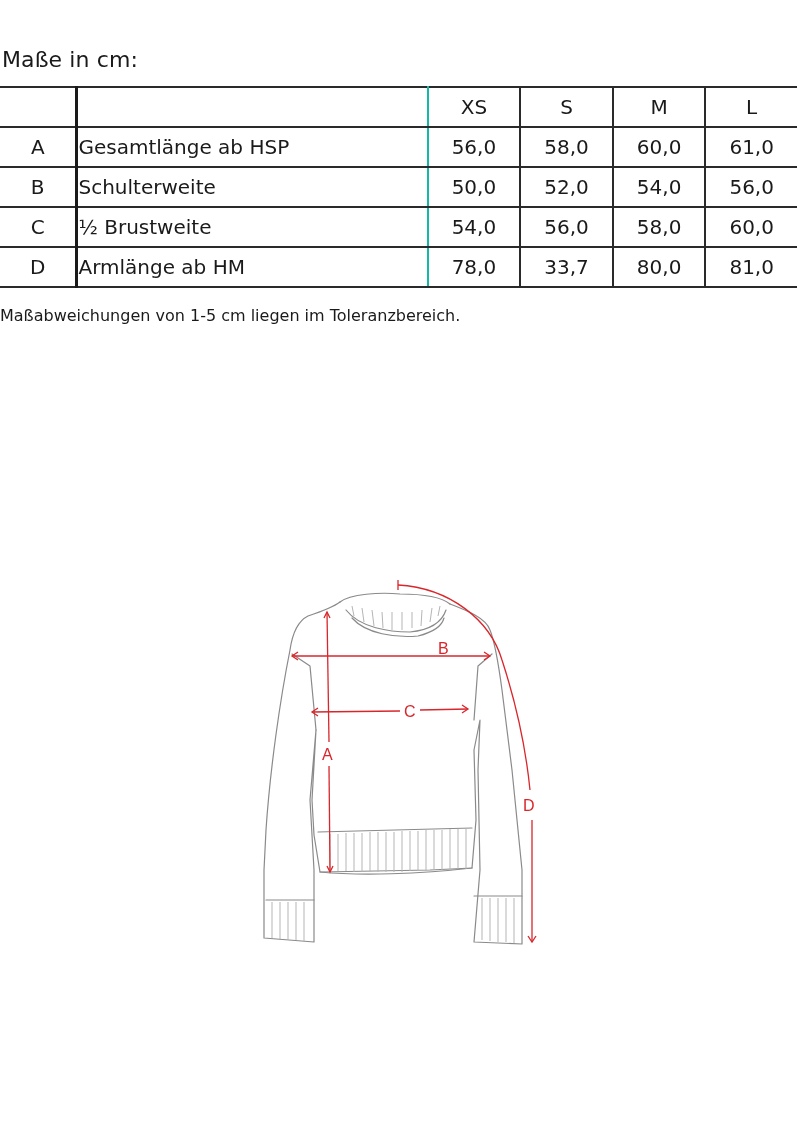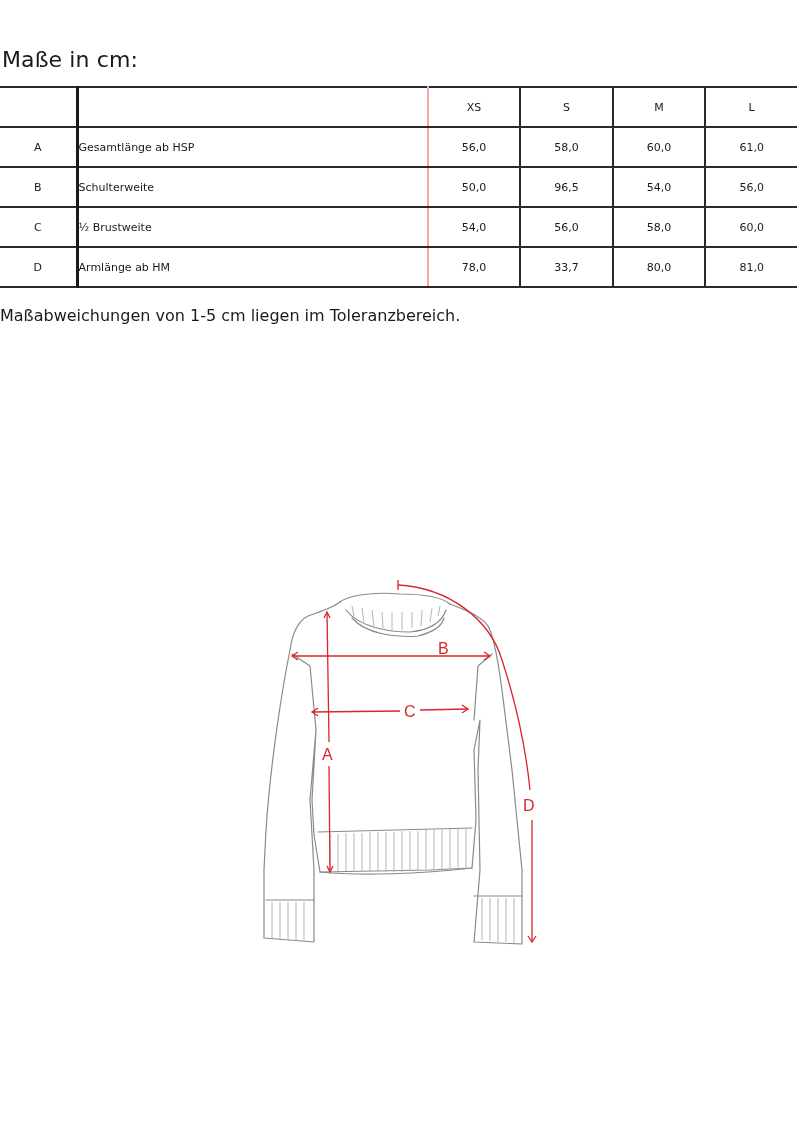--- a/index.html
+++ b/index.html
@@ -1,22 +1,22 @@
 <!DOCTYPE html>
 <html><head>
 <meta charset="utf-8">
 <style>
   html, body { margin:0; padding:0; background:#ffffff; }
   body { width:800px; height:1132px; position:relative; overflow:hidden;
          font-family:"DejaVu Sans","Liberation Sans",sans-serif; color:#1a1a1a; }
   .title { position:absolute; left:2px; top:47px; font-size:22px; letter-spacing:0.1px; }
-  table.size { position:absolute; left:0; top:86px; width:797px; border-collapse:collapse; font-size:11px; }
+  table.size { position:absolute; left:0; top:86px; width:797px; border-collapse:collapse; font-size:20px; }
   table.size td { height:38px; border-top:2px solid #2a2a2a; border-bottom:2px solid #2a2a2a; padding:0; }
   table.size td.code { width:76px; text-align:center; border-right:3px solid #1a1a1a; }
-  table.size td.label { width:350px; text-align:left; border-right:2px solid #fca5a5; }
+  table.size td.label { width:350px; text-align:left; border-right:2px solid #14b8a6; }
   table.size td.val { text-align:center; border-right:2px solid #2a2a2a; width:91px; }
   table.size td.val:last-child { border-right:none; }
   .notes { position:absolute; left:0; top:305px; font-size:16px; line-height:21px; }
   .notes div { white-space:nowrap; }
   .drawing { position:absolute; left:240px; top:570px; width:320px; height:380px; }
 </style>
 </head>
 <body>
 
 <div class="title">Maße in cm:</div>
@@ -36,21 +36,21 @@
     <td class="label">Gesamtlänge ab HSP</td>
     <td class="val">56,0</td>
     <td class="val">58,0</td>
     <td class="val">60,0</td>
     <td class="val">61,0</td>
   </tr>
   <tr>
     <td class="code">B</td>
     <td class="label">Schulterweite</td>
     <td class="val">50,0</td>
-    <td class="val">96,5</td>
+    <td class="val">52,0</td>
     <td class="val">54,0</td>
     <td class="val">56,0</td>
   </tr>
   <tr>
     <td class="code">C</td>
     <td class="label">½ Brustweite</td>
     <td class="val">54,0</td>
     <td class="val">56,0</td>
     <td class="val">58,0</td>
     <td class="val">60,0</td>

